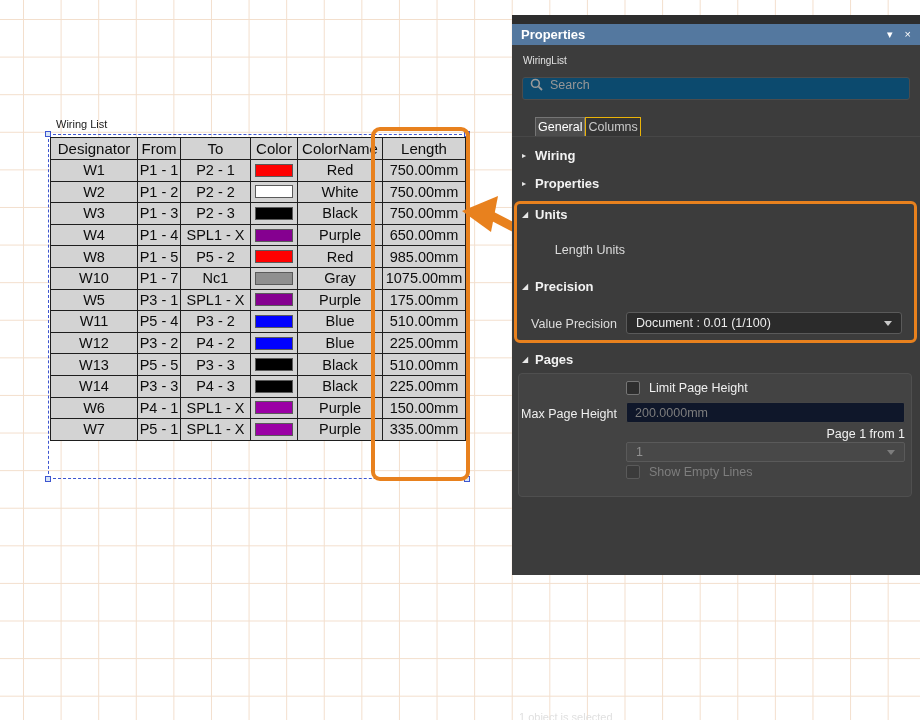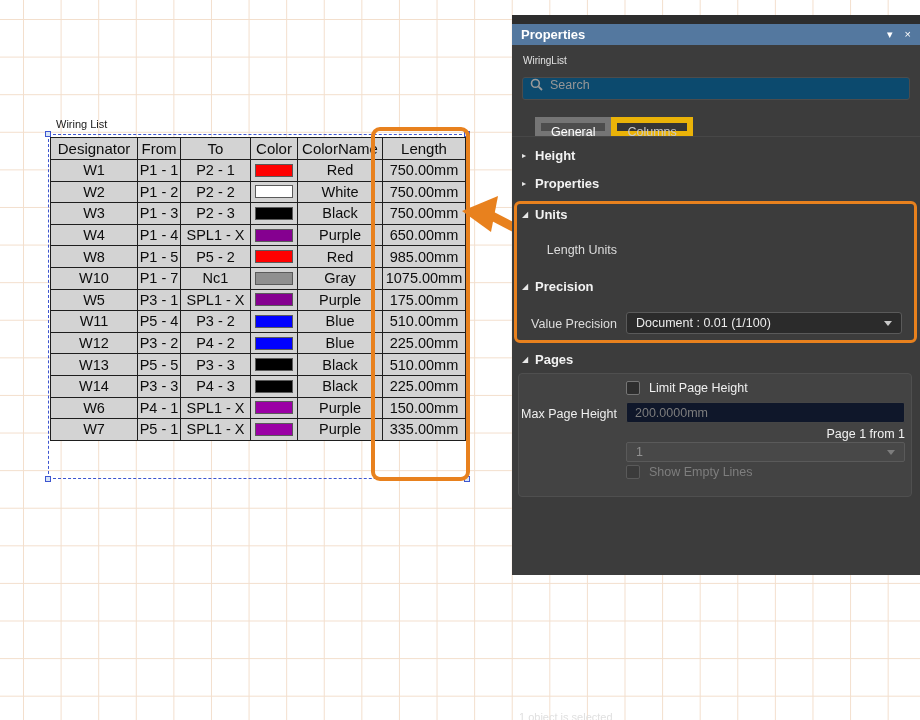--- a/index.html
+++ b/index.html
@@ -67,33 +67,33 @@
     position:absolute; left:10px; top:62px; width:388px; height:23px;
     background:#0c4a6e; border:1px solid #4c4c4c; border-radius:3px;
     display:flex; align-items:flex-start; padding:0 7px;
   }
   .search svg { flex:none; margin-right:7px; }
   .search input { flex:1; background:transparent; border:none; outline:none; color:#cfcfcf; font-size:12.5px; font-family:inherit; }
   .search input::placeholder { color:#979797; }
 
   .tabs { position:absolute; left:23px; top:102px; display:flex; }
   .tab {
-    height:20px; line-height:18px; padding:0 10px; font-size:12.5px;
-    border:6px solid #eab308; color:#c9c9c9; background:#353535;
+    height:20px; line-height:18px; padding:0 2px; font-size:12.5px;
+    border:1px solid #eab308; color:#c9c9c9; background:#353535;
   }
   .tab.active { background:#4d4d4d; color:#ffffff; border-color:#757575; }
   .tabs-line { position:absolute; left:0; top:121px; width:100%; height:1px; background:#474747; }
 
   .sec-h { position:absolute; left:10px; display:flex; align-items:center; font-size:13px; font-weight:bold; color:#f2f2f2; }
   .expander { display:inline-block; width:13px; font-size:8px; font-weight:normal; color:#e8e8e8; }
   .sec-title { top:133px; } .sec-props { top:161px; }
   .sec-units { top:192px; } .sec-prec { top:264px; } .sec-pages { top:337px; }
 
   .f-label { position:absolute; left:0; width:105px; text-align:right; color:#dddddd; }
-  .lbl-units { top:228px; } .lbl-prec { top:302px; } .lbl-mph { top:392px; color:#f0f0f0; }
+  .lbl-units { top:228px;margin-left:8px; } .lbl-prec { top:302px; } .lbl-mph { top:392px; color:#f0f0f0; }
 
   .dropdown {
     position:absolute; left:114px; width:276px; height:22px;
     background:#2b2b2b; border:1px solid #5a5a5a; border-radius:3px;
     display:flex; align-items:center; padding:0 9px; color:#ececec;
   }
   .dd-units { top:223px; } .dd-prec { top:297px; }
   .dd-arrow { margin-left:auto; width:0; height:0; border-left:4px solid transparent; border-right:4px solid transparent; border-top:5px solid #c9c9c9; }
 
   .orange-box {
@@ -337,21 +337,21 @@
   </div>
 
   <div class="tabs">
     <div class="tab active">General</div>
     <div class="tab">Columns</div>
   </div>
   <div class="tabs-line"></div>
 
   <div class="sec-h sec-title">
     <span class="expander">▸</span>
-    <span>Height</span>
+    <span>Wiring</span>
   </div>
 
   <div class="sec-h sec-props">
     <span class="expander">▸</span>
     <span>Properties</span>
   </div>
 
   <div class="orange-box"></div>
 
   <div class="sec-h sec-units">

